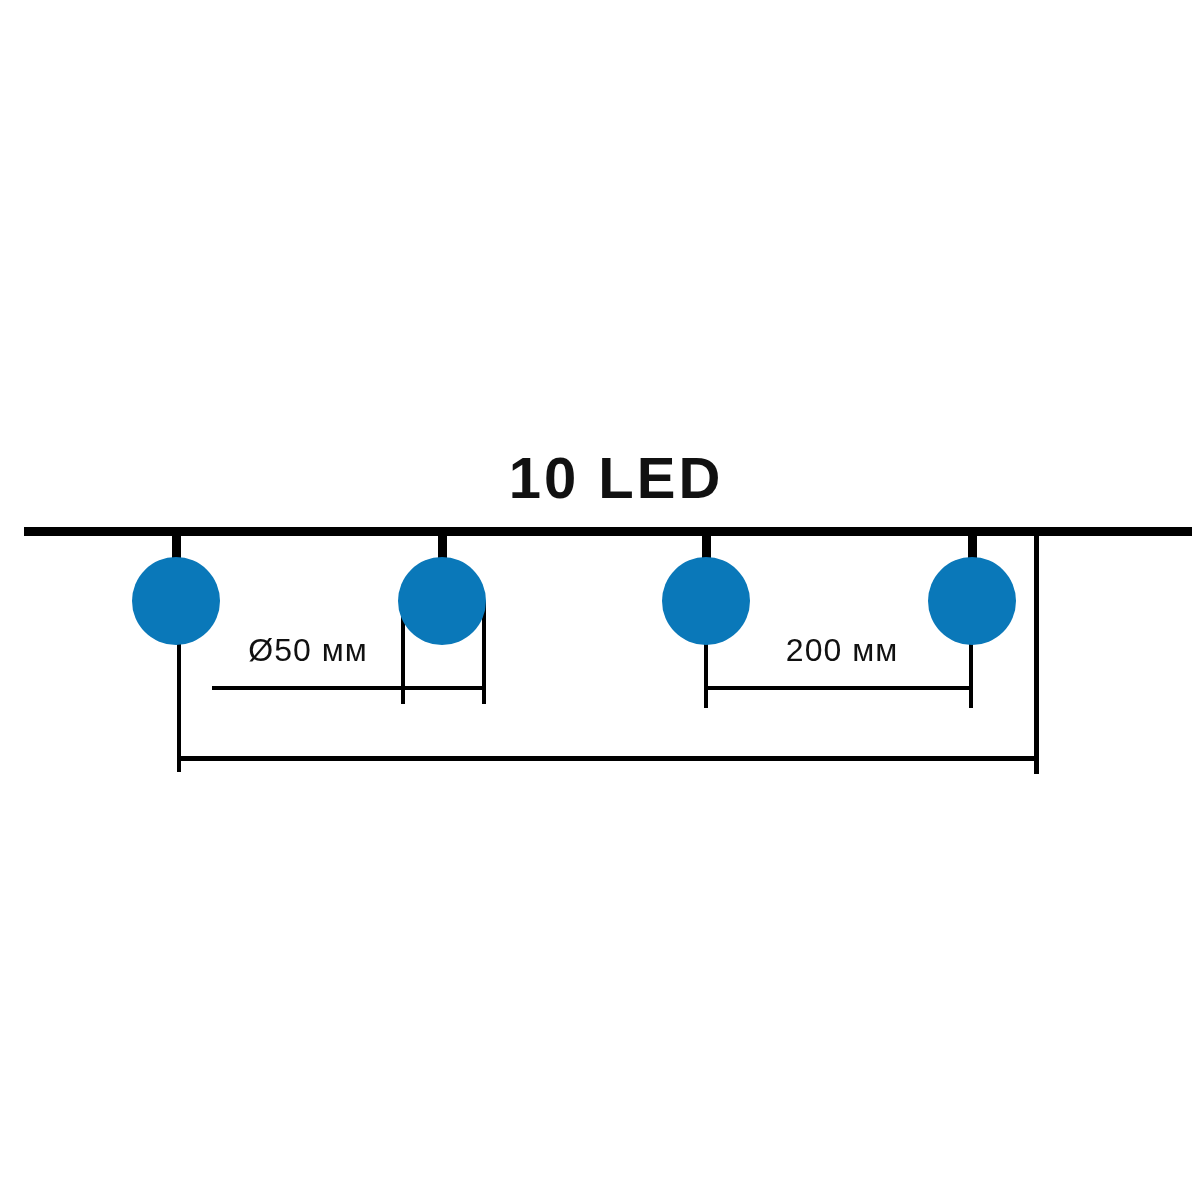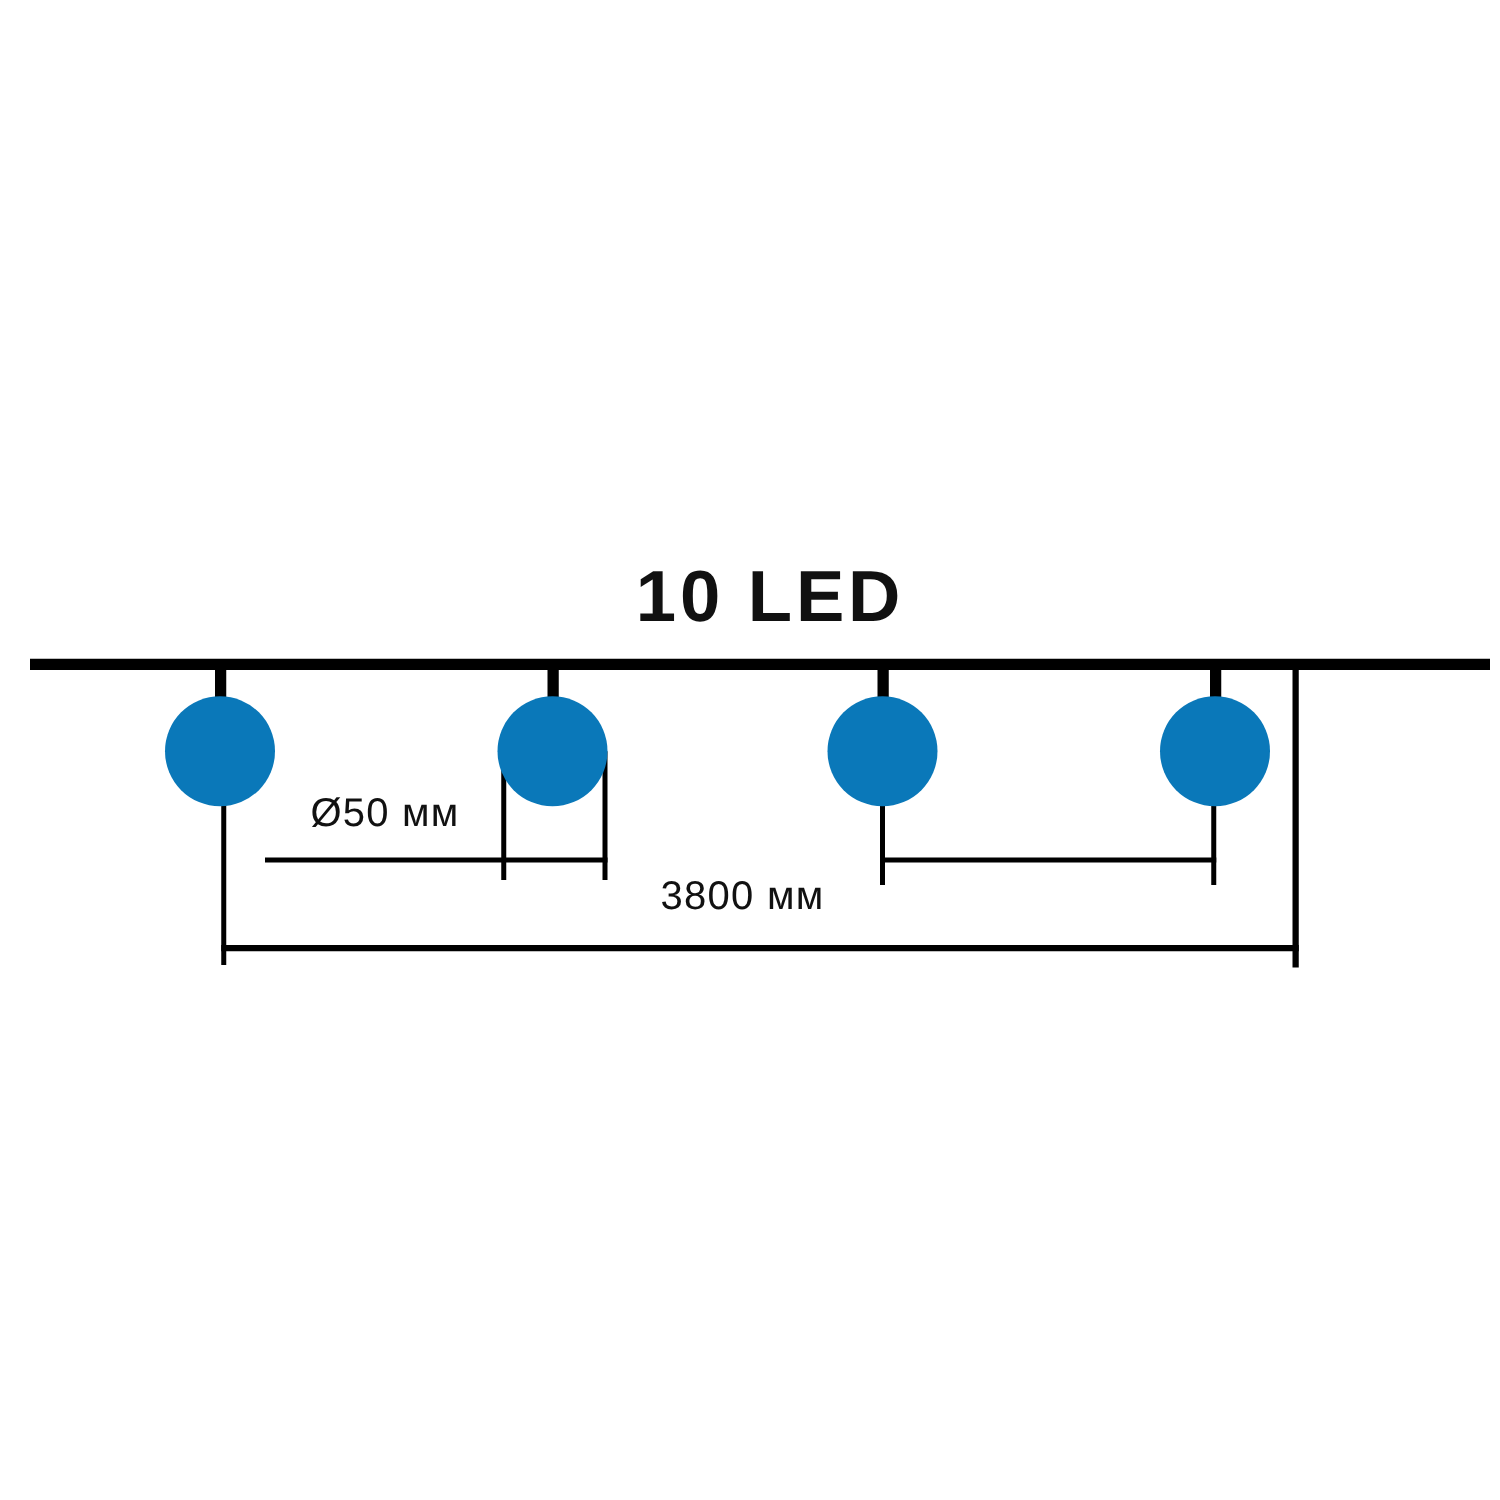--- a/index.html
+++ b/index.html
@@ -104,15 +104,15 @@
   <div class="dline line-200"></div>
   <div class="dline ext-200-left"></div>
   <div class="dline ext-200-right"></div>
 
   <div class="bulb b1"></div>
   <div class="bulb b2"></div>
   <div class="bulb b3"></div>
   <div class="bulb b4"></div>
 
   <div class="dim-label label-diameter">Ø50 мм</div>
-  <div class="dim-label label-total">3800 мм</div>
+  <div class="dim-label label-spacing">200 мм</div>
 
 </div>
 
 </body></html>

